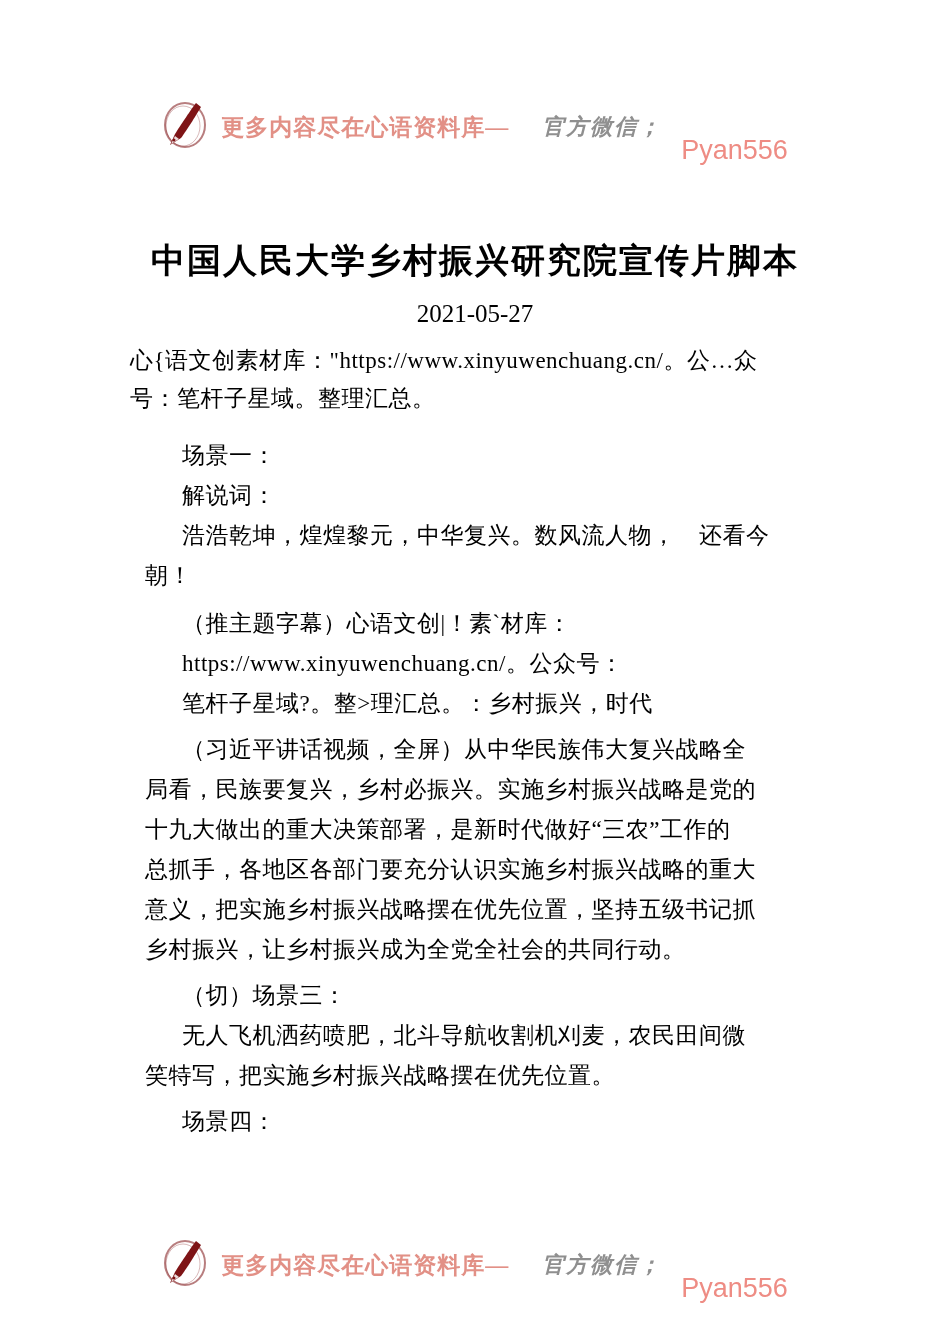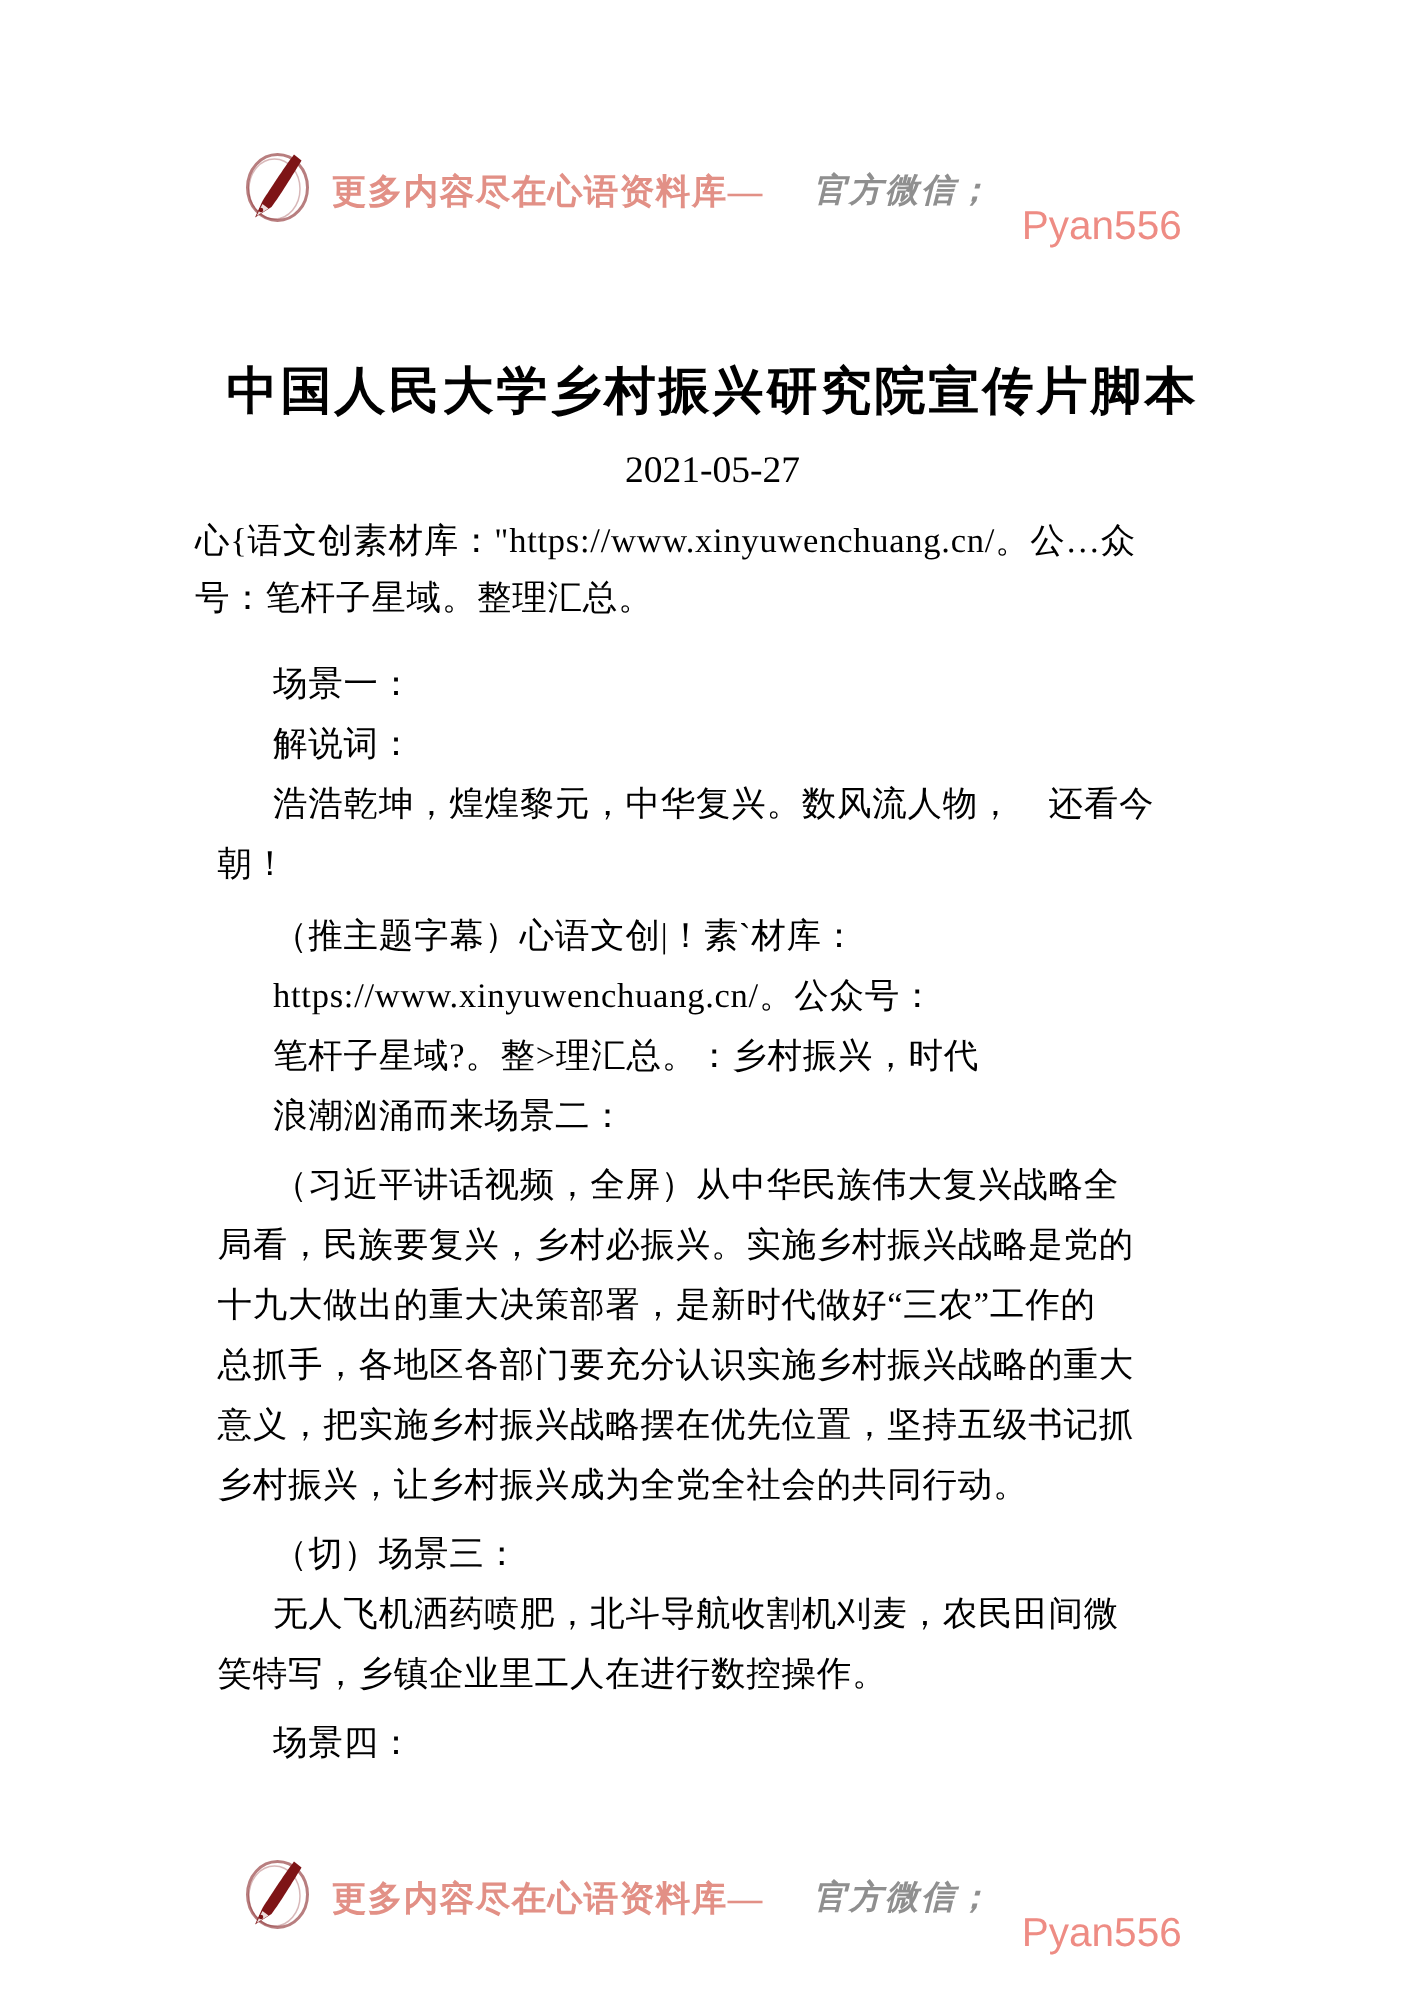--- a/index.html
+++ b/index.html
@@ -84,30 +84,29 @@
 号：笔杆子星域。整理汇总。</p>
 
   <div class="body">
     <p class="para heading">场景一：</p>
     <p class="para">解说词：</p>
     <p class="para">浩浩乾坤，煌煌黎元，中华复兴。数风流人物，　还看今
 朝！</p>
     <p class="para gap">（推主题字幕）心语文创|！素`材库：</p>
     <p class="para">https://www.xinyuwenchuang.cn/。公众号：</p>
     <p class="para">笔杆子星域?。整&gt;理汇总。：乡村振兴，时代</p>
-    <p class="para">浪潮汹涌而来场景二：</p>
     <p class="para gap-sm">（习近平讲话视频，全屏）从中华民族伟大复兴战略全
 局看，民族要复兴，乡村必振兴。实施乡村振兴战略是党的
 十九大做出的重大决策部署，是新时代做好“三农”工作的
 总抓手，各地区各部门要充分认识实施乡村振兴战略的重大
 意义，把实施乡村振兴战略摆在优先位置，坚持五级书记抓
 乡村振兴，让乡村振兴成为全党全社会的共同行动。</p>
     <p class="para heading">（切）场景三：</p>
     <p class="para">无人飞机洒药喷肥，北斗导航收割机刈麦，农民田间微
-笑特写，乡镇企业里工人在进行数控操作。</p>
+笑特写，把实施乡村振兴战略摆在优先位置。</p>
     <p class="para heading">场景四：</p>
   </div>
 
   <div class="watermark wm-bottom">
     <span class="wm-logo">
       <svg width="46" height="50" viewBox="0 0 46 50">
         <ellipse cx="23" cy="25" rx="20" ry="22" fill="none" stroke="var(--wm-logo,#7e1416)" stroke-width="2" opacity="0.55"></ellipse>
         <ellipse cx="21" cy="26" rx="17" ry="20" fill="none" stroke="var(--wm-logo,#7e1416)" stroke-width="1" opacity="0.3"></ellipse>
         <path d="M34 3 C30 8 18 26 13 34 L8 45 L19 38 C25 30 36 12 39 7 Z" fill="var(--wm-logo,#7e1416)"></path>
         <path d="M13 36 L9 44 L17 39 Z" fill="#ffffff" opacity="0.85"></path>

